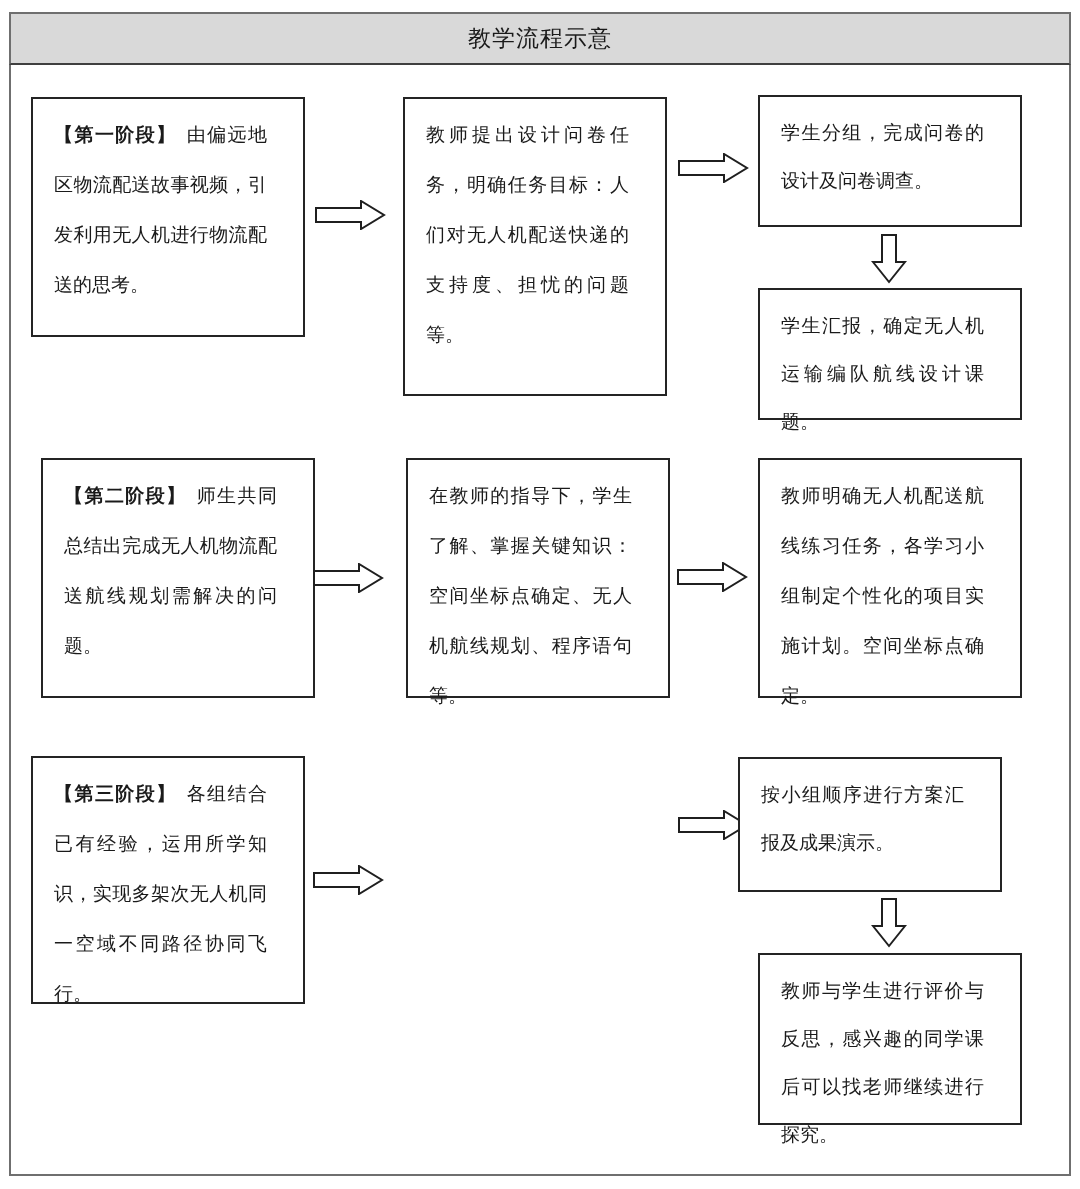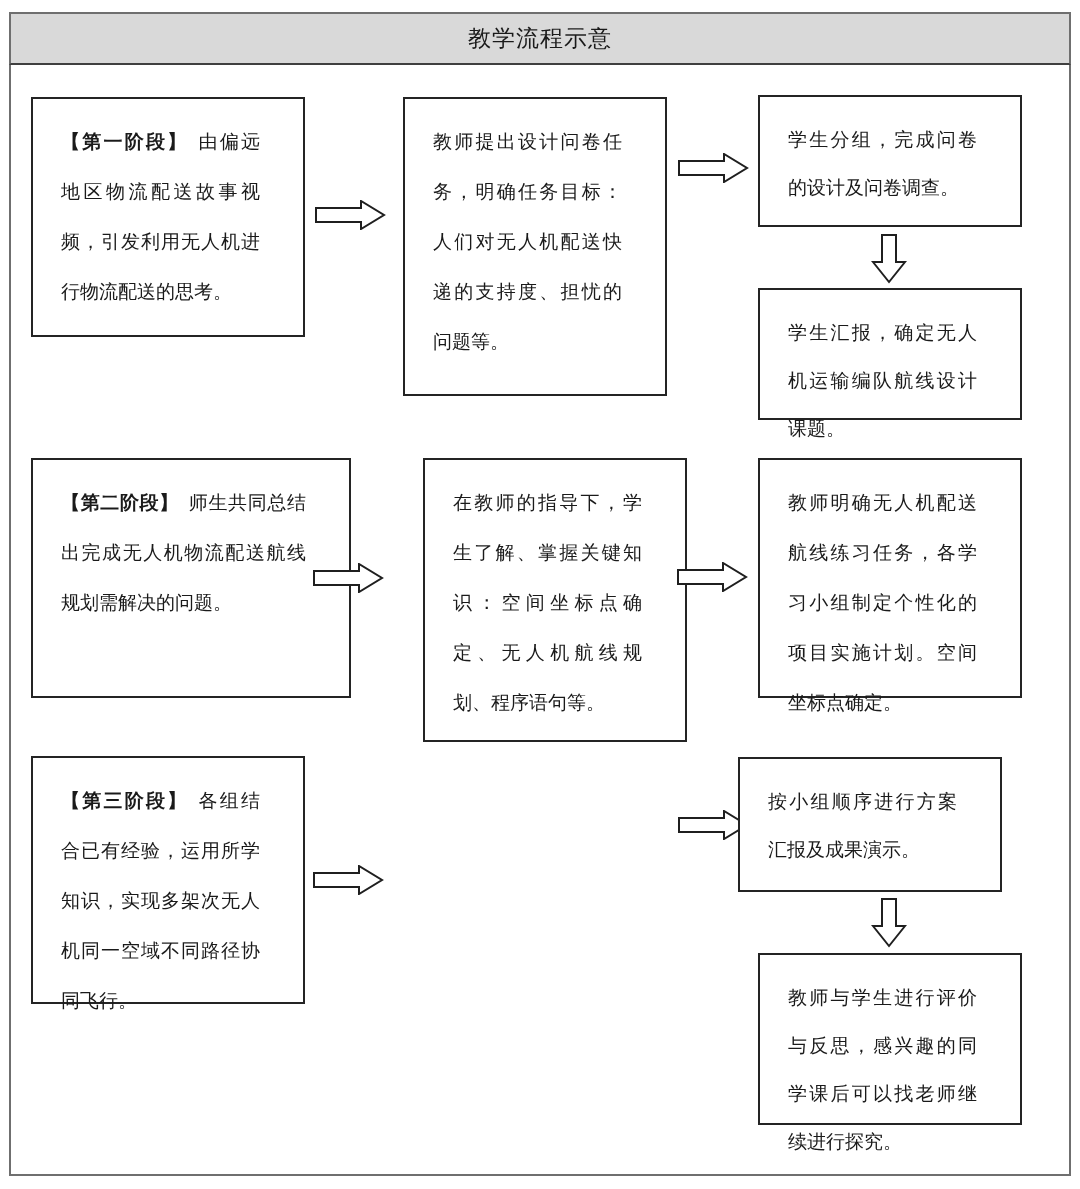--- a/index.html
+++ b/index.html
@@ -38,21 +38,21 @@
     color: var(--text, #1a1a1a);
     letter-spacing: 1px;
   }
   .box {
     position: absolute;
     border: 2px solid var(--box-border, #242424);
     background: #ffffff;
     box-sizing: border-box;
   }
   .box-text {
-    margin: 7px;
+    margin: 0;
     padding: 12px 36px 0 21px;
     font-size: 19px;
     line-height: 48px;
     color: var(--text, #1a1a1a);
     text-align: justify;
   }
   .tall .box-text { line-height: 50px; padding-top: 11px; }
   .stage {
     font-weight: bold;
     margin-right: 10px;
@@ -99,31 +99,31 @@
   <div class="arrow" style="left:871px; top:234px">
     <svg width="36" height="50" viewBox="0 0 36 50">
         <polygon points="11,1 25,1 25,28 34,28 18,48 2,28 11,28" fill="#ffffff" stroke="#1f1f1f" stroke-width="2"></polygon>
       </svg>
   </div>
 
   <div class="box" style="left:758px; top:288px; width:264px; height:132px">
     <p class="box-text"><span>学生汇报，确定无人机运输编队航线设计课题。</span></p>
   </div>
 
-  <div class="box tall" style="left:31px; top:458px; width:320px; height:240px">
+  <div class="box tall" style="left:41px; top:458px; width:274px; height:240px">
     <p class="box-text"><b class="stage">【第二阶段】</b><span>师生共同总结出完成无人机物流配送航线规划需解决的问题。</span></p>
   </div>
 
   <div class="arrow" style="left:313px; top:563px">
     <svg width="71" height="30" viewBox="0 0 71 30">
         <polygon points="1,8 46,8 46,1 69,15 46,29 46,22 1,22" fill="#ffffff" stroke="#1f1f1f" stroke-width="2"></polygon>
       </svg>
   </div>
 
-  <div class="box tall" style="left:423px; top:458px; width:264px; height:284px">
+  <div class="box tall" style="left:406px; top:458px; width:264px; height:240px">
     <p class="box-text"><span>在教师的指导下，学生了解、掌握关键知识：空间坐标点确定、无人机航线规划、程序语句等。</span></p>
   </div>
 
   <div class="arrow" style="left:677px; top:562px">
     <svg width="71" height="30" viewBox="0 0 71 30">
         <polygon points="1,8 46,8 46,1 69,15 46,29 46,22 1,22" fill="#ffffff" stroke="#1f1f1f" stroke-width="2"></polygon>
       </svg>
   </div>
 
   <div class="box tall" style="left:758px; top:458px; width:264px; height:240px">

